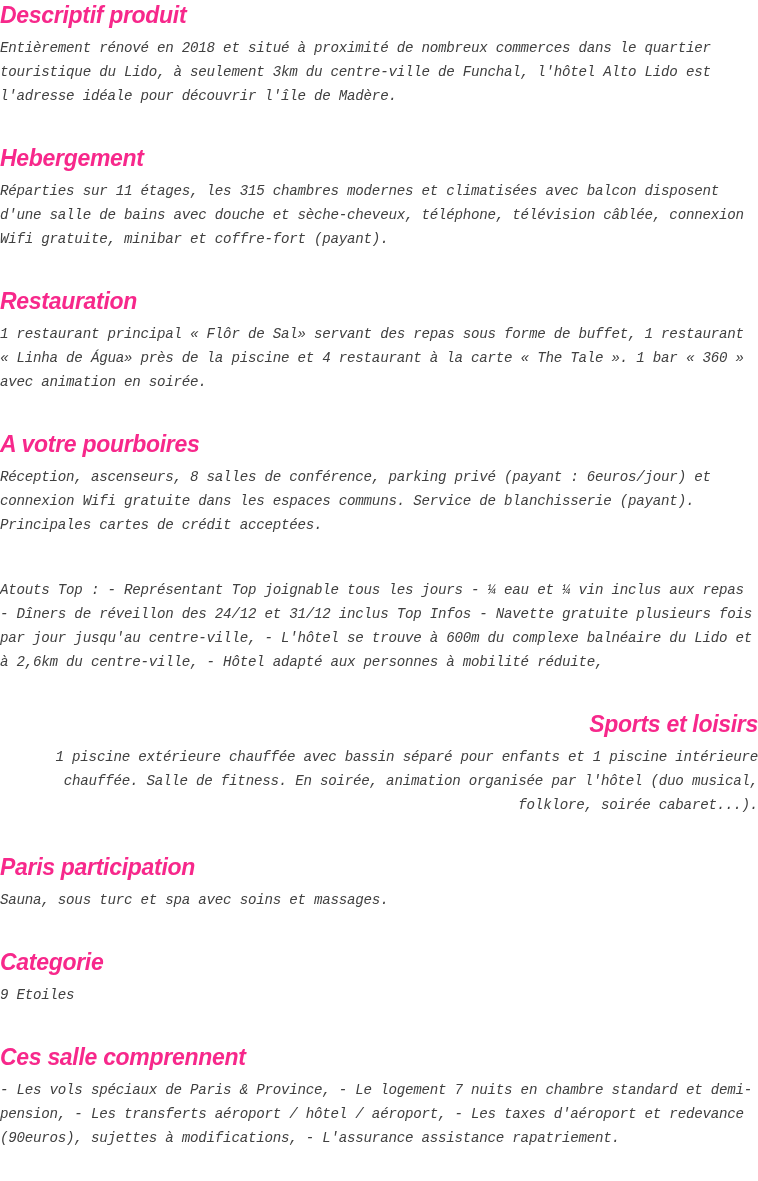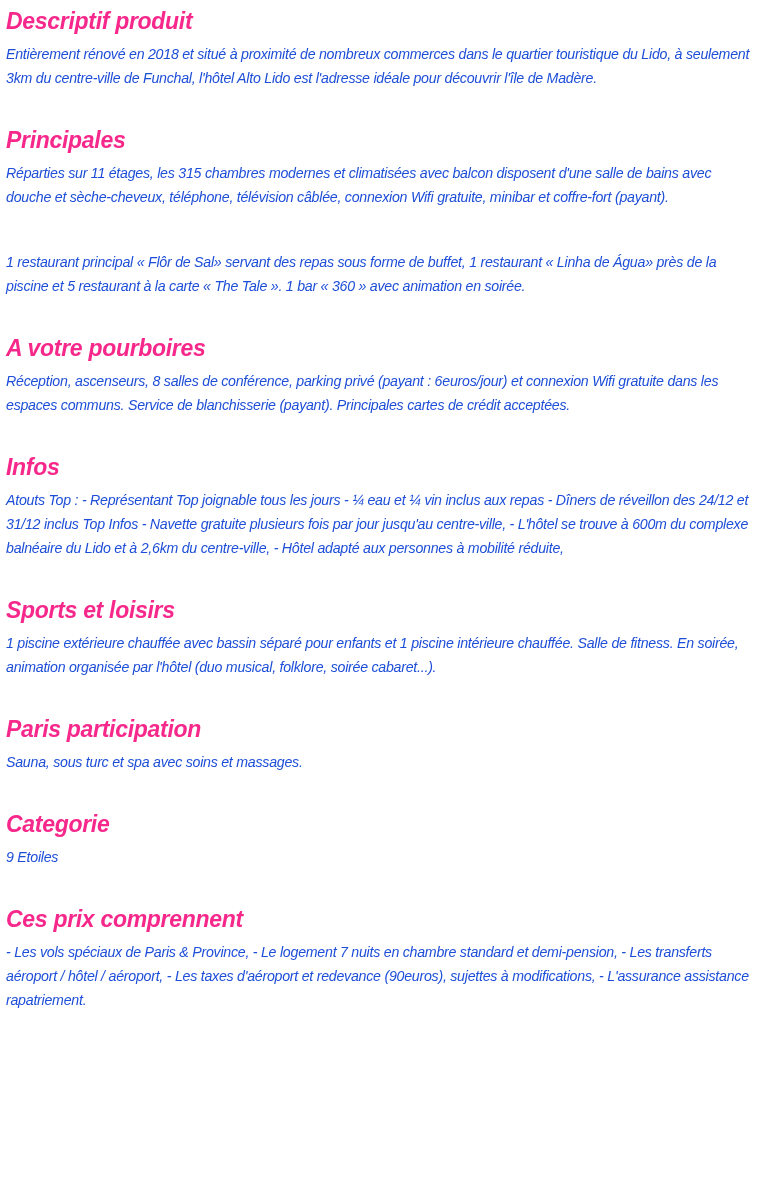--- a/index.html
+++ b/index.html
@@ -9,84 +9,85 @@
       width: 758px;
     }
     body {
       font-family: "Liberation Sans", "DejaVu Sans", sans-serif;
       font-style: italic;
       color: #444444;
       overflow: hidden;
     }
     .doc {
       width: 758px;
-      padding: 6px;
+      padding: 0;
       box-sizing: border-box;
     }
     .section { margin: 0; }
     .section h2 {
       margin: 0;
       font-size: 23px;
       line-height: 30px;
       font-weight: bold;
       font-style: italic;
       color: #f7288b;
       letter-spacing: -0.3px;
       height: 30px;
     }
     .section .body {
       margin: 6px 0 0 0;
       font-size: 14.2px;
       line-height: 24px;
       letter-spacing: -0.25px;
-      color: #1d4ed8;
+      color: #404040;
+      font-family: Liberation Mono, monospace;
     }
     .section .body p { margin: 0; }
     .section .lines div { margin: 0; }
   </style>
 </head>
 <body>
 
 <div class="doc">
 
   <div class="section" style="padding-top:0px;">
     <h2>Descriptif produit</h2>
     <div class="body">
         <p>Entièrement rénové en 2018 et situé à proximité de nombreux commerces dans le quartier touristique du Lido, à seulement 3km du centre-ville de Funchal, l'hôtel Alto Lido est l'adresse idéale pour découvrir l'île de Madère.</p>
       </div>
   </div>
 
   <div class="section" style="padding-top:35px;">
-    <h2>Principales</h2>
+    <h2>Hebergement</h2>
     <div class="body">
         <p>Réparties sur 11 étages, les 315 chambres modernes et climatisées avec balcon disposent d'une salle de bains avec douche et sèche-cheveux, téléphone, télévision câblée, connexion Wifi gratuite, minibar et coffre-fort (payant).</p>
       </div>
   </div>
 
   <div class="section" style="padding-top:35px;">
+    <h2>Restauration</h2>
     <div class="body">
-        <p>1 restaurant principal « Flôr de Sal» servant des repas sous forme de buffet, 1 restaurant « Linha de Água» près de la piscine et 5 restaurant à la carte « The Tale ». 1 bar « 360 » avec animation en soirée.</p>
+        <p>1 restaurant principal « Flôr de Sal» servant des repas sous forme de buffet, 1 restaurant « Linha de Água» près de la piscine et 4 restaurant à la carte « The Tale ». 1 bar « 360 » avec animation en soirée.</p>
       </div>
   </div>
 
   <div class="section" style="padding-top:35px;">
     <h2>A votre pourboires</h2>
     <div class="body">
         <p>Réception, ascenseurs, 8 salles de conférence, parking privé (payant : 6euros/jour) et connexion Wifi gratuite dans les espaces communs. Service de blanchisserie (payant). Principales cartes de crédit acceptées.</p>
       </div>
   </div>
 
   <div class="section" style="padding-top:35px;">
-    <h2>Infos</h2>
     <div class="body">
         <p>Atouts Top : - Représentant Top joignable tous les jours - ¼ eau et ¼ vin inclus aux repas - Dîners de réveillon des 24/12 et 31/12 inclus Top Infos - Navette gratuite plusieurs fois par jour jusqu'au centre-ville, - L'hôtel se trouve à 600m du complexe balnéaire du Lido et à 2,6km du centre-ville, - Hôtel adapté aux personnes à mobilité réduite,</p>
       </div>
   </div>
 
-  <div class="section" style="padding-top:35px;">
+  <div class="section" style="padding-top:35px;text-align:right;">
     <h2>Sports et loisirs</h2>
     <div class="body">
         <p>1 piscine extérieure chauffée avec bassin séparé pour enfants et 1 piscine intérieure chauffée. Salle de fitness. En soirée, animation organisée par l'hôtel (duo musical, folklore, soirée cabaret...).</p>
       </div>
   </div>
 
   <div class="section" style="padding-top:35px;">
     <h2>Paris participation</h2>
     <div class="body">
         <p>Sauna, sous turc et spa avec soins et massages.</p>
@@ -94,20 +95,20 @@
   </div>
 
   <div class="section" style="padding-top:35px;">
     <h2>Categorie</h2>
     <div class="body">
         <p>9 Etoiles</p>
       </div>
   </div>
 
   <div class="section" style="padding-top:35px;">
-    <h2>Ces prix comprennent</h2>
+    <h2>Ces salle comprennent</h2>
     <div class="body">
         <p>- Les vols spéciaux de Paris &amp; Province, - Le logement 7 nuits en chambre standard et demi-pension, - Les transferts aéroport / hôtel / aéroport, - Les taxes d'aéroport et redevance (90euros), sujettes à modifications, - L'assurance assistance rapatriement.</p>
       </div>
   </div>
 
 
 </div>
 
 </body></html>

